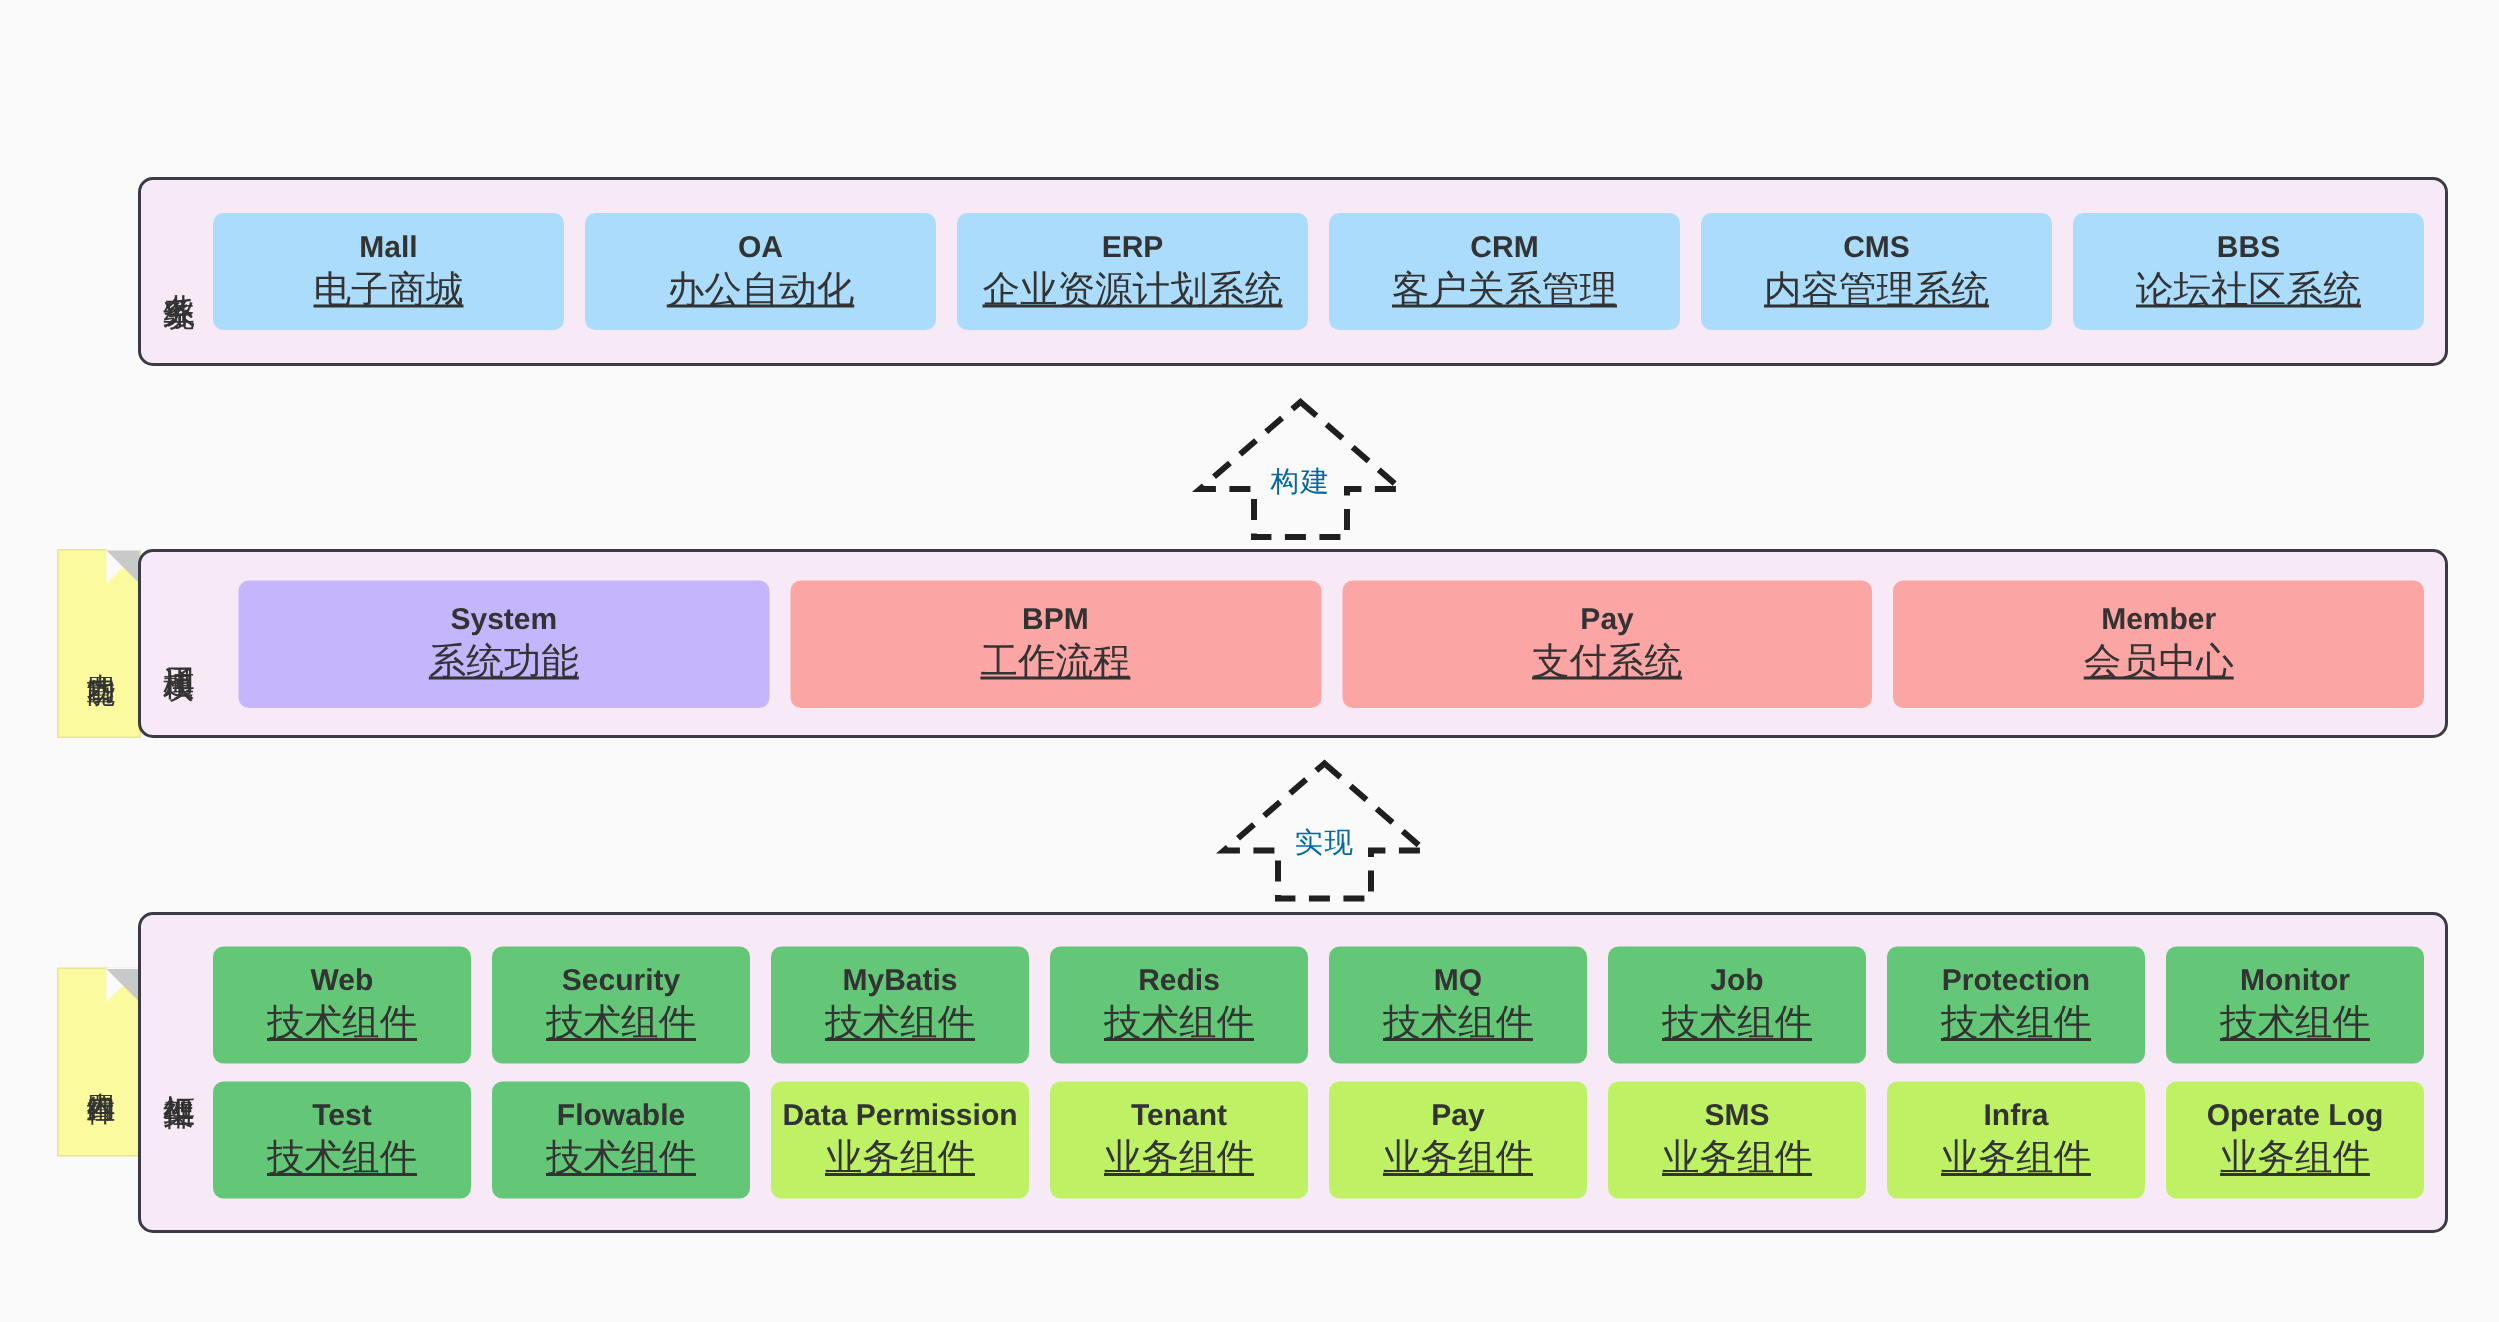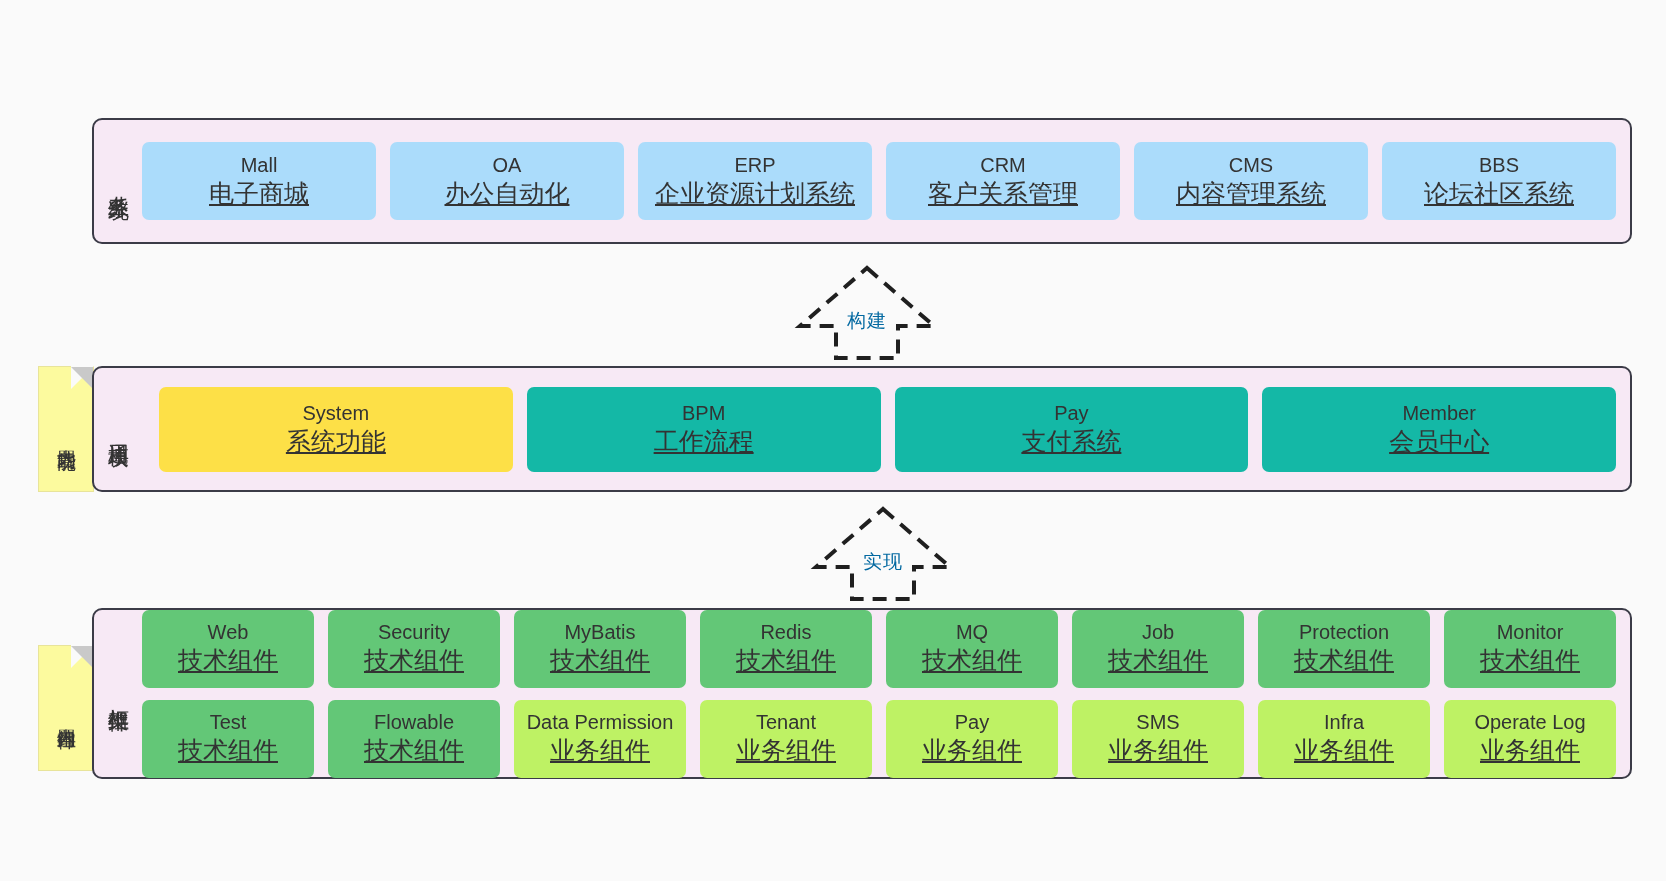--- a/index.html
+++ b/index.html
@@ -79,29 +79,30 @@
     flex-direction: column;
     align-items: center;
     justify-content: center;
     text-align: center;
     line-height: 1.25;
     padding: 6px 6px;
     color: #333333;
   }
   .card .en {
     font-size: 20px;
+    font-weight: bold;
   }
   .card .cn {
     font-size: 25px;
     text-decoration: underline;
   }
 
   .card.blue   { background: #abdcfb; height: 78px; }
-  .card.red    { background: #fde047; height: 85px; margin-left: 17px; }
-  .card.pink   { background: #14b8a6; height: 85px; }
+  .card.red    { background: #c4b5fd; height: 85px; margin-left: 17px; }
+  .card.pink   { background: #fca5a5; height: 85px; }
   .card.green  { background: #63c777; height: 78px; }
   .card.lgreen { background: #bef264; height: 78px; }
 
   
   .note {
     position: absolute;
     box-sizing: border-box;
     width: 56px;
     background: #fcfa9e;
     border: 1px solid #e8e49a;
@@ -149,21 +150,21 @@
     right: 0;
     text-align: center;
     font-size: 19px;
     color: #0369a1;
     letter-spacing: 1px;
   }
 
   
   #layer-business  { left: 92px; top: 118px;  width: 1540px; height: 126px; }
   #layer-modules   { left: 92px; top: 366px;  width: 1540px; height: 126px; }
-  #layer-framework { left: 92px; top: 608px;  width: 1540px; height: 171px; }
+  #layer-framework { left: 92px; top: 608px;  width: 1540px; height: 214px; }
 
   #note-modules   { left: 38px; top: 366px; height: 126px; }
   #note-framework { left: 38px; top: 645px; height: 126px; }
 
   #arrow-build   { left: 792px; top: 264px; width: 150px; height: 98px; }
   #arrow-build .arrow-label { top: 44px; }
   #arrow-impl    { left: 808px; top: 505px; width: 150px; height: 98px; }
   #arrow-impl .arrow-label { top: 44px; }
 </style>
 </head>

